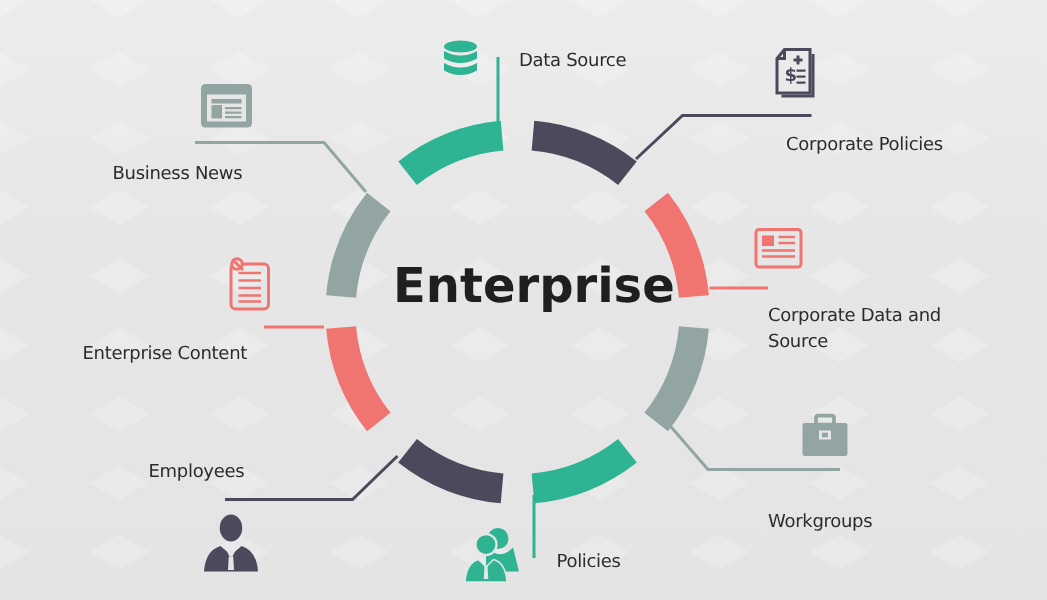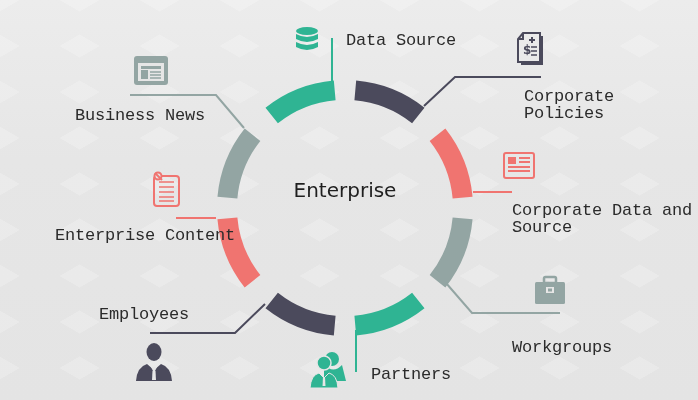--- a/index.html
+++ b/index.html
@@ -5,23 +5,23 @@
   html,body{margin:0;padding:0;}
   body{width:698px;height:400px;overflow:hidden;position:relative;
     font-family:"DejaVu Sans","Liberation Sans",sans-serif;
     background:linear-gradient(180deg,#ececec 0%,#e6e6e6 40%,#e4e4e4 100%);}
   .bg-pattern{position:absolute;inset:0;opacity:.35;
     background-image:
       linear-gradient(30deg,rgba(255,255,255,.6) 12%,transparent 12.5%,transparent 87%,rgba(255,255,255,.6) 87.5%),
       linear-gradient(150deg,rgba(255,255,255,.6) 12%,transparent 12.5%,transparent 87%,rgba(255,255,255,.6) 87.5%);
     background-size:80px 46px;}
   svg.diagram{position:absolute;left:0;top:0;}
-  .label{position:absolute;font-size:17px;color:#2b2b2b;line-height:17px;letter-spacing:-0.2px;font-family:Liberation Mono, monospace;}
+  .label{position:absolute;font-size:12px;color:#2b2b2b;line-height:17px;letter-spacing:-0.2px;}
   .title{position:absolute;left:262px;top:174px;width:166px;text-align:center;color:#1f1f1f;}
-  .title .t1{font-weight:normal;font-size:20px;line-height:32px;display:block;}
+  .title .t1{font-weight:bold;font-size:32px;line-height:32px;display:block;}
   .title .t2{font-size:26px;line-height:30px;display:block;font-weight:normal;color:#2a2a2a;}
 </style>
 </head>
 <body>
 
 <div class="bg-pattern"></div>
 
 <svg class="diagram" width="698" height="400" viewBox="0 0 698 400">
 
   <g fill="none" stroke-width="20">
@@ -119,17 +119,17 @@
 
 <div class="label" style="left:346px;top:32px;">Data Source</div>
 <div class="label" style="left:524px;top:88px;">Corporate Policies</div>
 <div class="label" style="left:512px;top:202px;">
   <span>Corporate Data and</span><br>
   <span>Source</span>
 </div>
 <div class="label" style="left:512px;top:339px;">Workgroups</div>
 <div class="label" style="left:371px;top:349px;">
   <br>
-  <span>Partners</span>
+  <span>Policies</span>
 </div>
 <div class="label" style="left:99px;top:306px;">Employees</div>
 <div class="label" style="left:55px;top:227px;">Enterprise Content</div>
 <div class="label" style="left:75px;top:107px;">Business News</div>
 
 </body></html>

